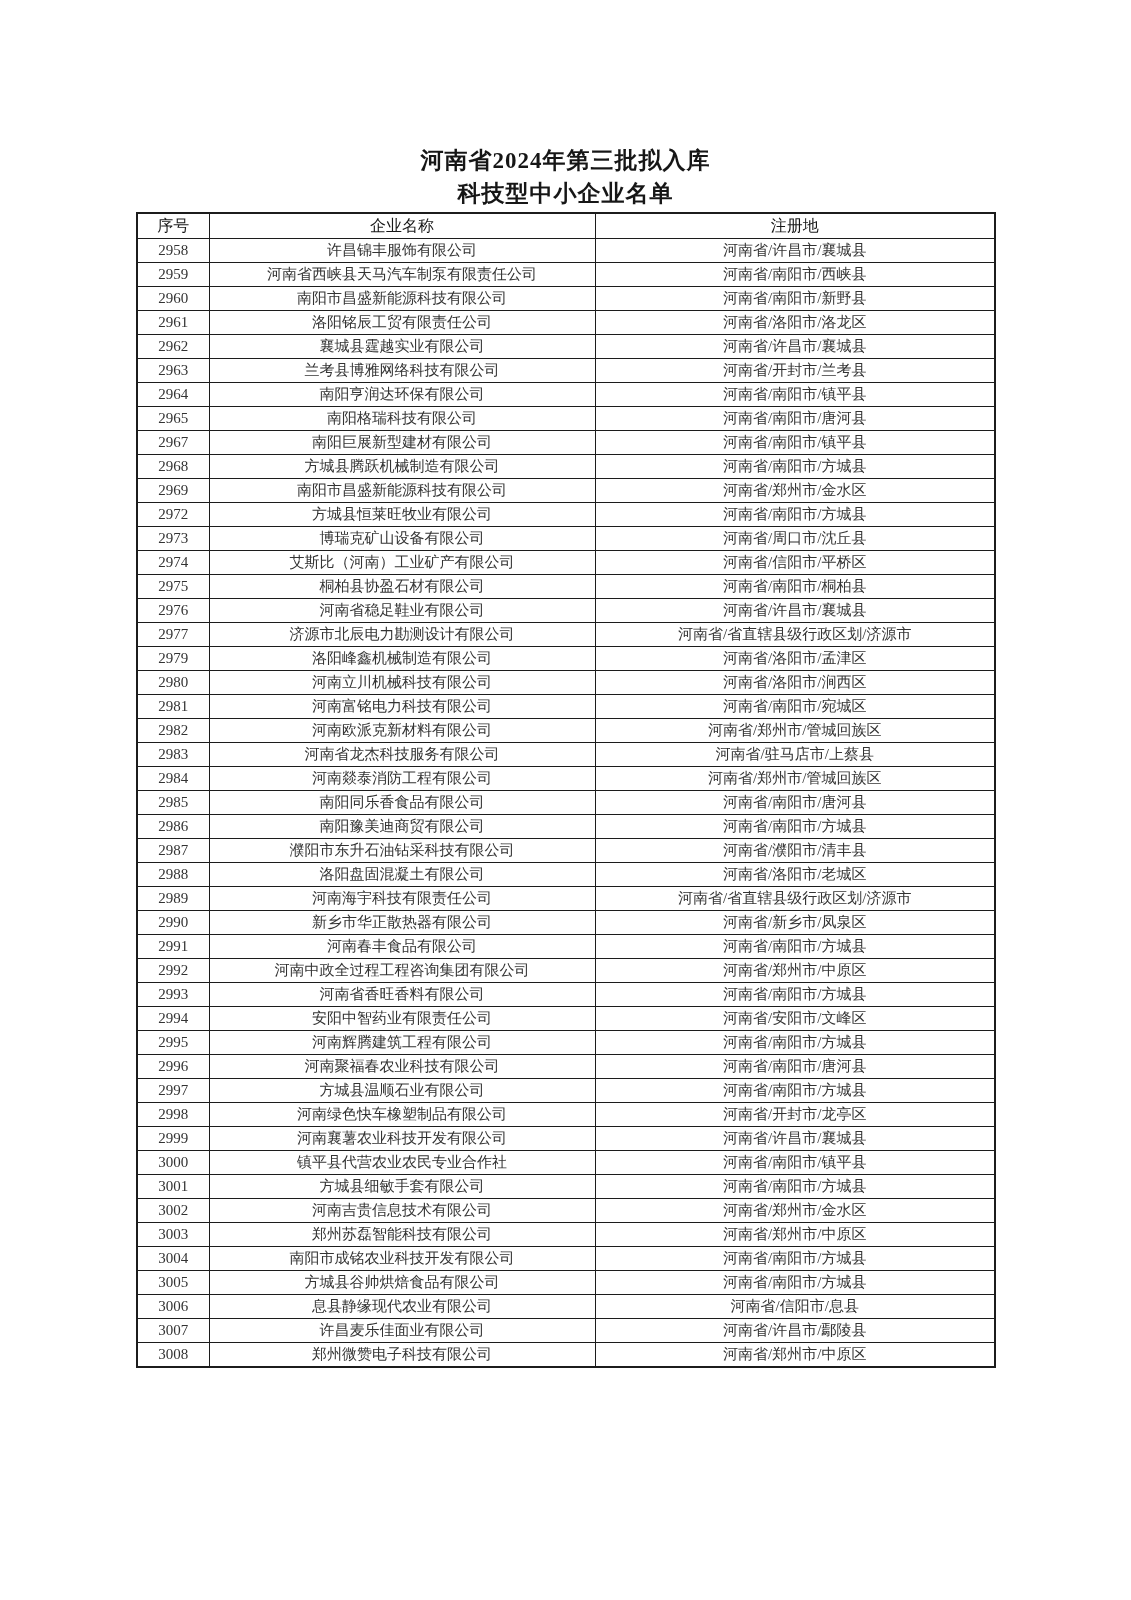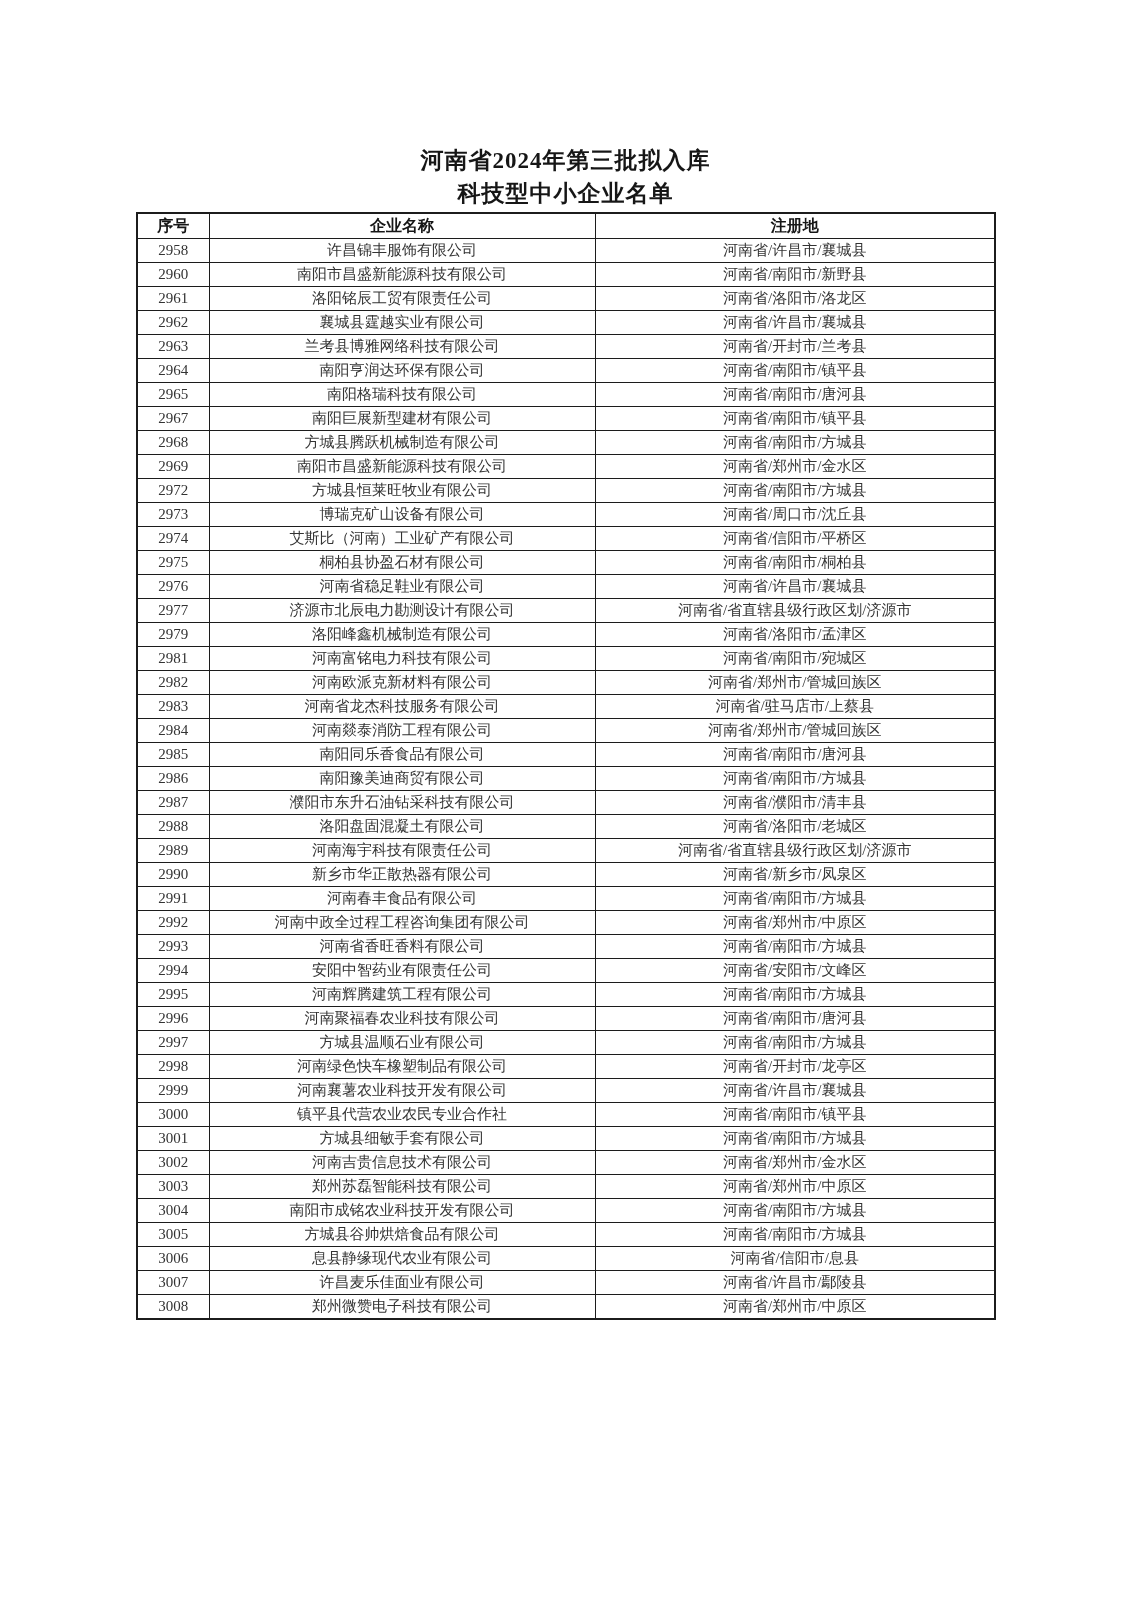--- a/index.html
+++ b/index.html
@@ -38,21 +38,21 @@
     border: 2px solid #1c1c1c;
   }
   .company-table col.c-no   { width: 72px;  }
   .company-table col.c-name { width: 386px; }
   .company-table col.c-loc  { width: 400px; }
   .company-table th {
     height: 24px;
     padding: 0;
     border: 1px solid #1c1c1c;
     font-size: 16px;
-    font-weight: 700;
+    font-weight: 400;
     text-align: center;
     color: #161616;
     white-space: nowrap;
     overflow: hidden;
   }
   .company-table td {
     height: 23px;
     padding: 0 2px;
     border: 1px solid #1c1c1c;
     font-size: 15px;
@@ -86,20 +86,25 @@
         <th>注册地</th>
       </tr>
     </thead>
     <tbody>
         <tr>
           <td>2958</td>
           <td>许昌锦丰服饰有限公司</td>
           <td>河南省/许昌市/襄城县</td>
         </tr>
         <tr>
+          <td>2959</td>
+          <td>河南省西峡县天马汽车制泵有限责任公司</td>
+          <td>河南省/南阳市/西峡县</td>
+        </tr>
+        <tr>
           <td>2960</td>
           <td>南阳市昌盛新能源科技有限公司</td>
           <td>河南省/南阳市/新野县</td>
         </tr>
         <tr>
           <td>2961</td>
           <td>洛阳铭辰工贸有限责任公司</td>
           <td>河南省/洛阳市/洛龙区</td>
         </tr>
         <tr>
@@ -166,20 +171,25 @@
           <td>2977</td>
           <td>济源市北辰电力勘测设计有限公司</td>
           <td>河南省/省直辖县级行政区划/济源市</td>
         </tr>
         <tr>
           <td>2979</td>
           <td>洛阳峰鑫机械制造有限公司</td>
           <td>河南省/洛阳市/孟津区</td>
         </tr>
         <tr>
+          <td>2980</td>
+          <td>河南立川机械科技有限公司</td>
+          <td>河南省/洛阳市/涧西区</td>
+        </tr>
+        <tr>
           <td>2981</td>
           <td>河南富铭电力科技有限公司</td>
           <td>河南省/南阳市/宛城区</td>
         </tr>
         <tr>
           <td>2982</td>
           <td>河南欧派克新材料有限公司</td>
           <td>河南省/郑州市/管城回族区</td>
         </tr>
         <tr>

